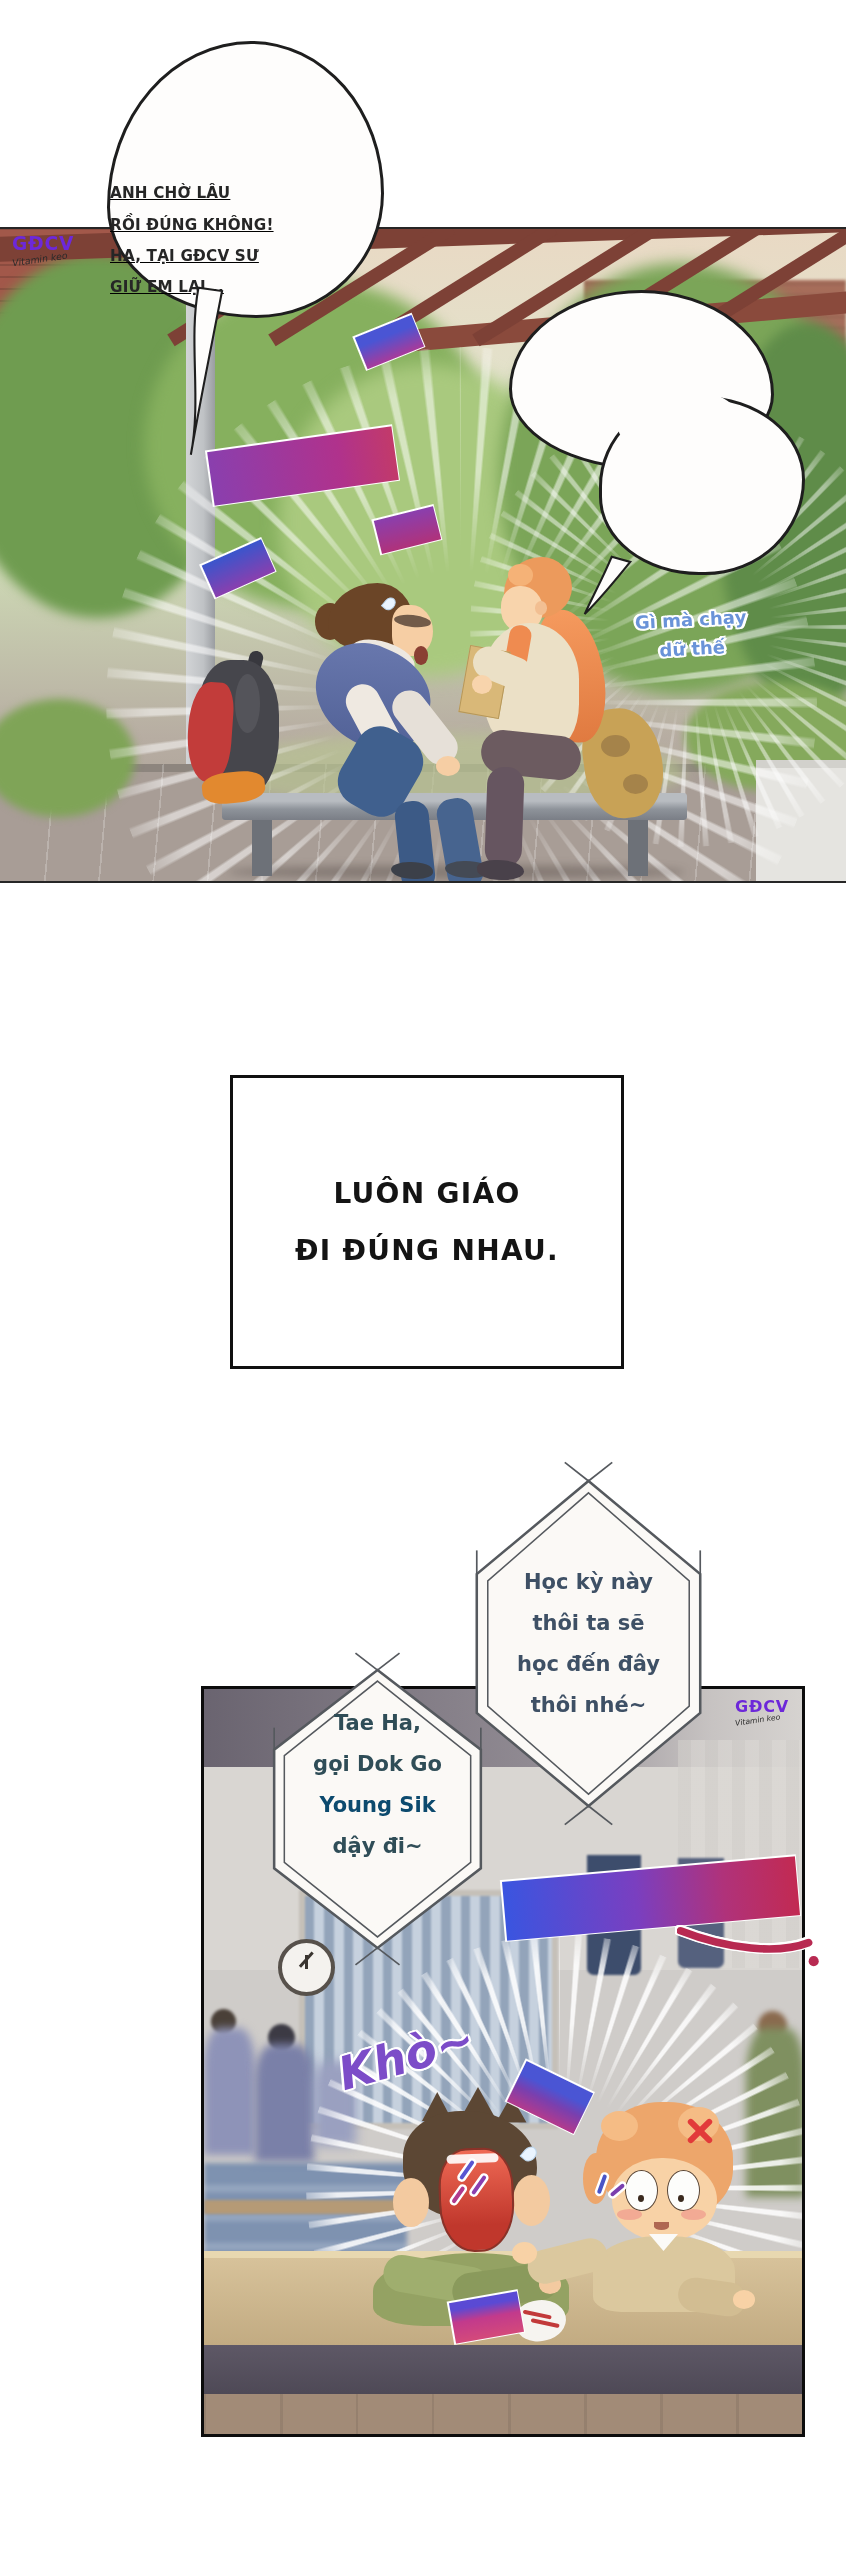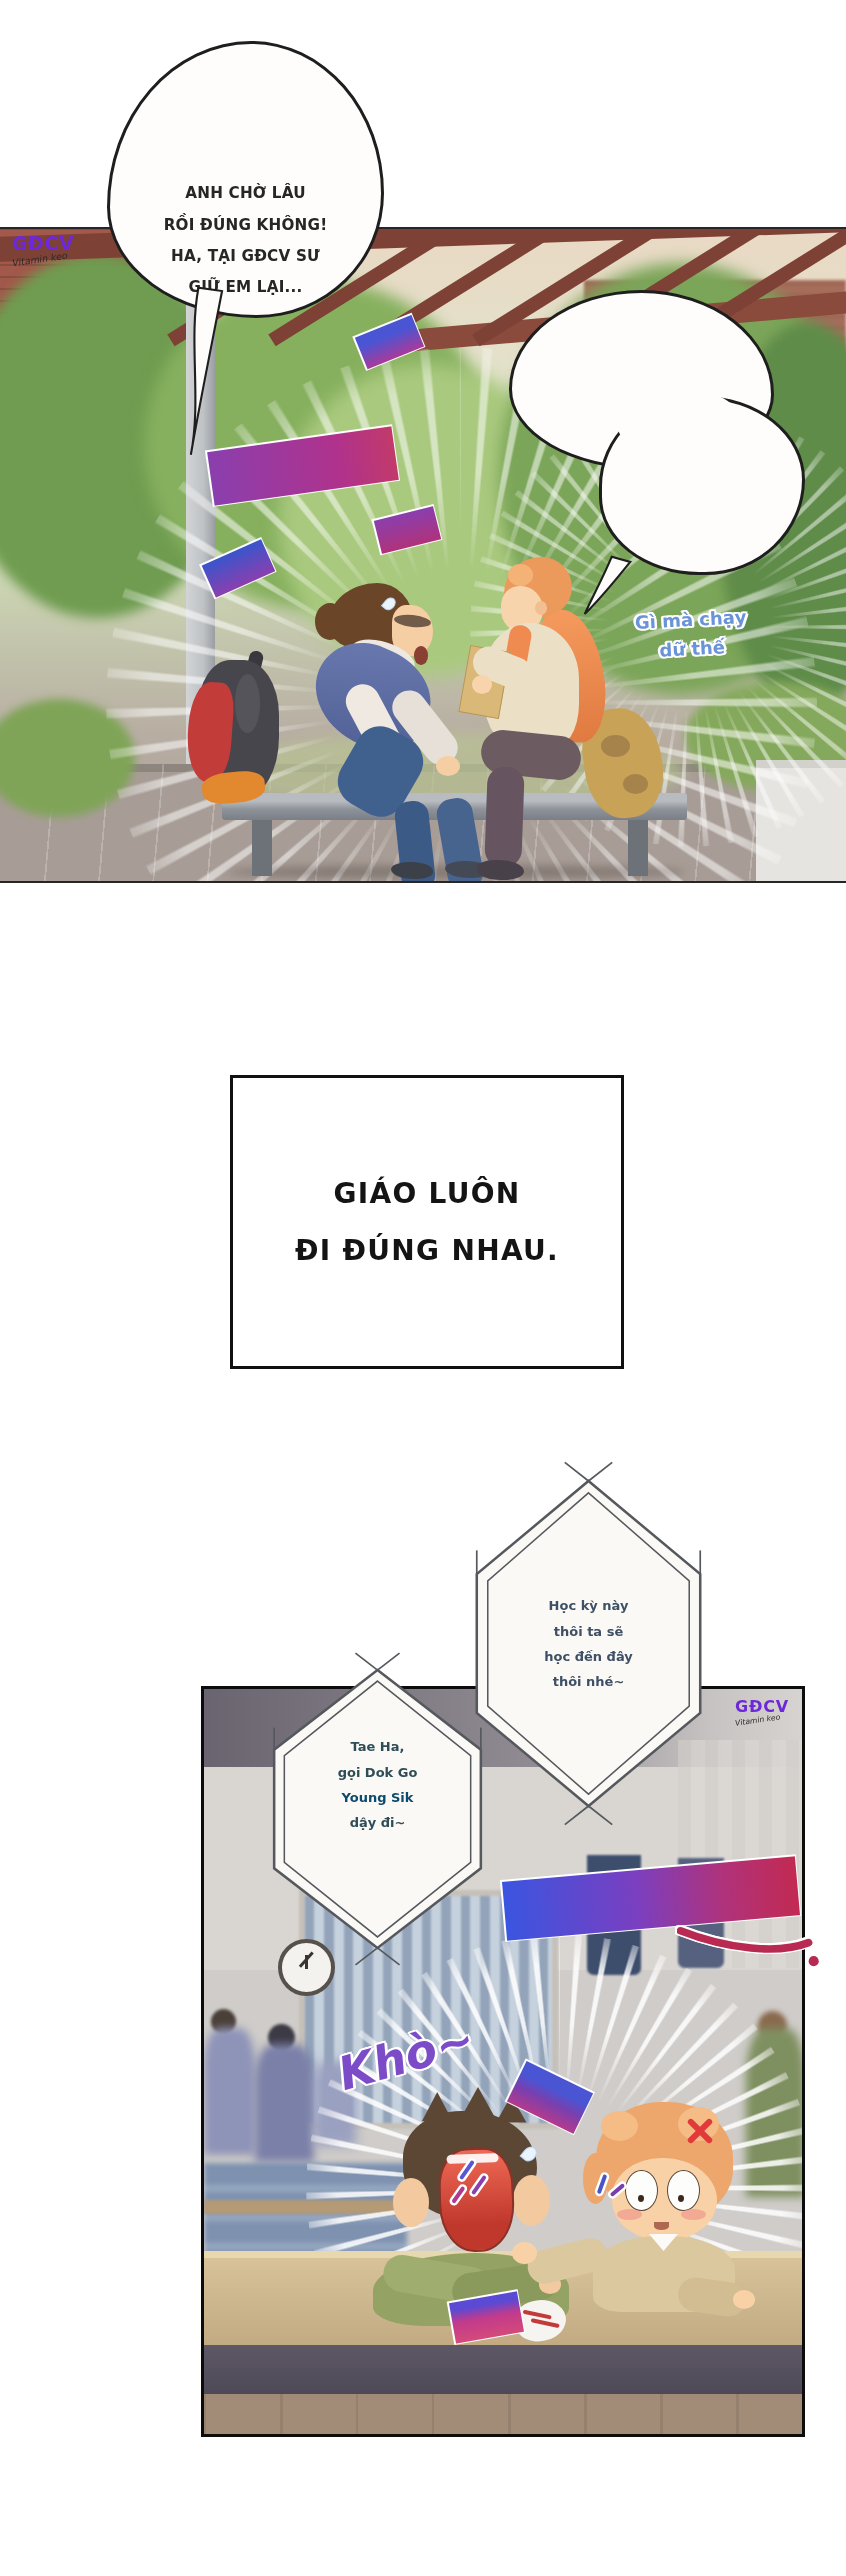--- a/index.html
+++ b/index.html
@@ -15,33 +15,33 @@
     background:repeating-conic-gradient(rgba(255,255,255,0) 0deg 3.2deg,rgba(255,255,255,.95) 3.7deg 4.7deg,rgba(255,255,255,0) 5.2deg 6.6deg);
     -webkit-mask-image:radial-gradient(circle,transparent 0 26%,#000 46% 62%,transparent 78%);
     mask-image:radial-gradient(circle,transparent 0 26%,#000 46% 62%,transparent 78%);}
   
   #panel1{position:absolute;left:0;top:227px;width:846px;height:652px;overflow:hidden;
     border-top:2.5px solid #262626;border-bottom:2.5px solid #262626;
     background:linear-gradient(180deg,#e9d9c4 0%,#e2e3cc 26%,#cdd8b4 52%,#b7ada2 78%,#a59a92 100%);}
   .blob{position:absolute;border-radius:50%;}
   
   .bubble{position:absolute;background:#fefdfc;border:3px solid #1e1e1e;z-index:20;
-    display:flex;flex-direction:column;align-items:center;justify-content:flex-end;}
+    display:flex;flex-direction:column;align-items:flex-start;justify-content:flex-end;text-decoration:underline;}
   .bl{font-weight:bold;font-size:15.2px;line-height:2.05;letter-spacing:0.2px;color:#262626;white-space:nowrap;}
   
   #narration{position:absolute;left:230px;top:1075px;width:388px;height:288px;background:#ffffff;
     border:3.4px solid #101010;display:flex;flex-direction:column;align-items:center;justify-content:center;}
   #narration .nl{font-size:28px;font-weight:bold;letter-spacing:1.3px;line-height:2.05;color:#141414;white-space:nowrap;}
   
   #panel2{position:absolute;left:201px;top:1686px;width:598px;height:745px;overflow:hidden;
     border:3.4px solid #0c0c0c;background:#cfccc9;}
   .hexwrap{position:absolute;z-index:30;}
   .hexwrap svg{overflow:visible;display:block;}
   .hextext{position:absolute;z-index:31;display:flex;flex-direction:column;align-items:center;justify-content:center;}
-  .hl{font-size:13px;font-weight:bold;line-height:1.95;white-space:nowrap;}
+  .hl{font-size:21px;font-weight:bold;line-height:1.95;white-space:nowrap;}
   .wm{position:absolute;z-index:40;line-height:1;}
   .wm .brand{font-weight:bold;color:#6d28d9;letter-spacing:0.8px;}
   .wm .sig{font-style:italic;color:#2a2a2a;transform:rotate(-8deg);margin-top:0.8px;}
   .dash{position:absolute;border-radius:2.5px;box-shadow:0 0 0 2.5px #fff;}
 </style>
 </head>
 <body>
 
 <div id="page">
 
@@ -159,21 +159,21 @@
   <div class="abs" style="left:509px;top:288px;width:292px;height:283px;z-index:20;">
     <svg class="abs" style="left:74px;top:267px;z-index:2;" width="59" height="66" viewBox="0 0 70 78">
       <path d="M34,2 C24,26 14,44 2,70 C22,50 40,28 56,8 Z" fill="#fefdfc" stroke="#1e1e1e" stroke-width="2.5"></path>
     </svg>
     <div class="abs" style="left:0;top:1.7px;width:259px;height:174px;background:#fefdfc;border:3px solid #1e1e1e;border-radius:50% 50% 48% 52%/55% 58% 42% 45%;"></div>
     <div class="abs" style="left:90px;top:108px;width:200px;height:173px;background:#fefdfc;border:3px solid #1e1e1e;border-radius:48% 52% 50% 50%/52% 48% 55% 45%;"></div>
     <div class="abs" style="left:108px;top:100px;width:125px;height:71px;background:#fefdfc;border-radius:50%;z-index:3;"></div>
   </div>
 
   <div id="narration">
-    <div class="nl">GIÁO LUÔN</div>
+    <div class="nl">LUÔN GIÁO</div>
     <div class="nl">ĐI ĐÚNG NHAU.</div>
   </div>
 
   <div id="panel2">
 
     <div class="abs" style="left:0;top:0;width:598px;height:78px;background:linear-gradient(90deg,#6a6470 0%,#908a92 55%,#c7c3c2 85%,#d6d3d0 100%);box-shadow:0 1.7px 0 rgba(0,0,0,.2);"></div>
     <div class="abs" style="left:0;top:78px;width:598px;height:203px;background:#d9d6d2;"></div>
     <div class="abs" style="left:474px;top:51px;width:124px;height:228px;background:repeating-linear-gradient(90deg,#d2cfcb 0 13.5px,#dcd9d5 13.5px 27px);opacity:.6;"></div>
 
     <div class="abs" style="left:95px;top:201px;width:247px;height:227px;background:repeating-linear-gradient(90deg,#93a4ba 0 9.3px,#c6d1de 9.3px 19.5px);border:6.8px solid #c5c0b8;filter:blur(1px);"></div>

